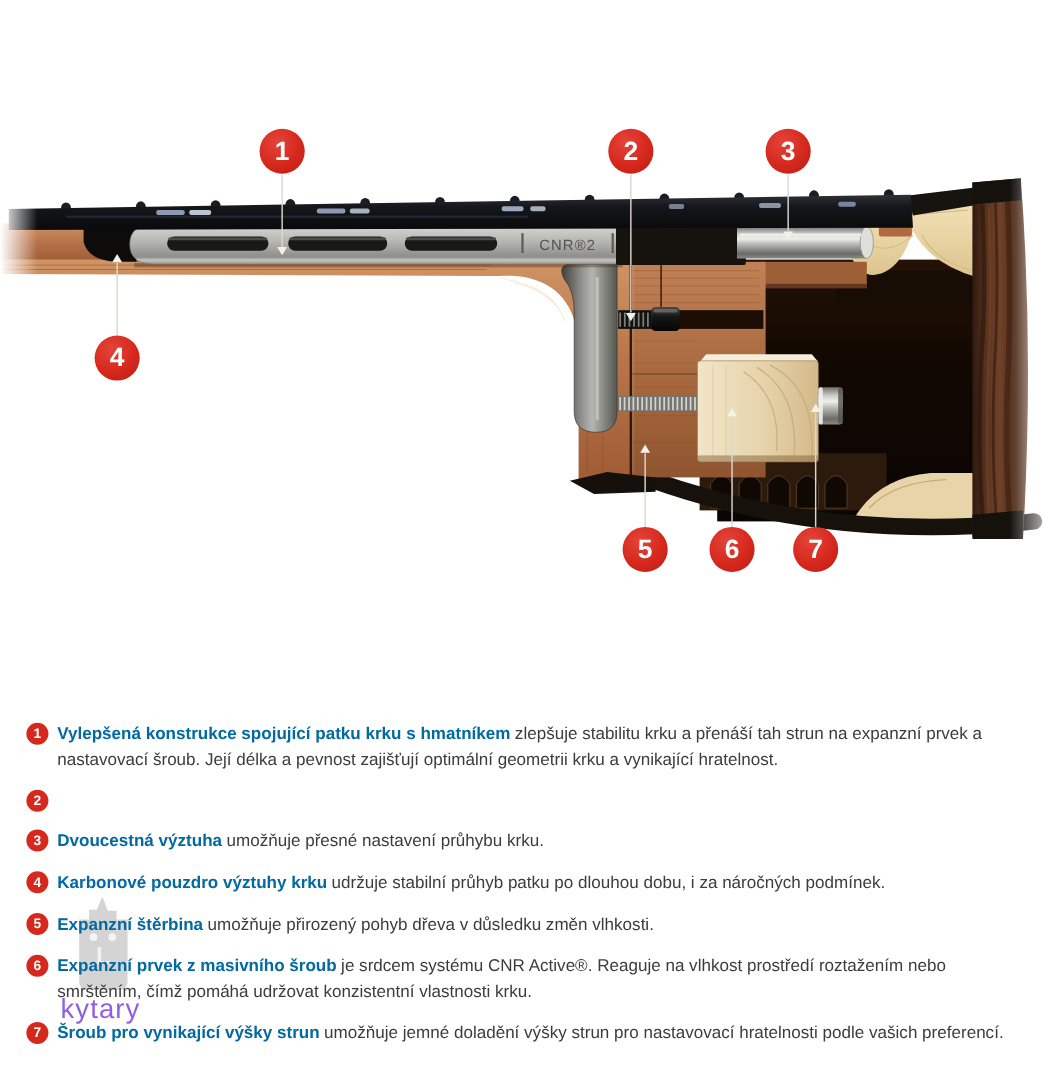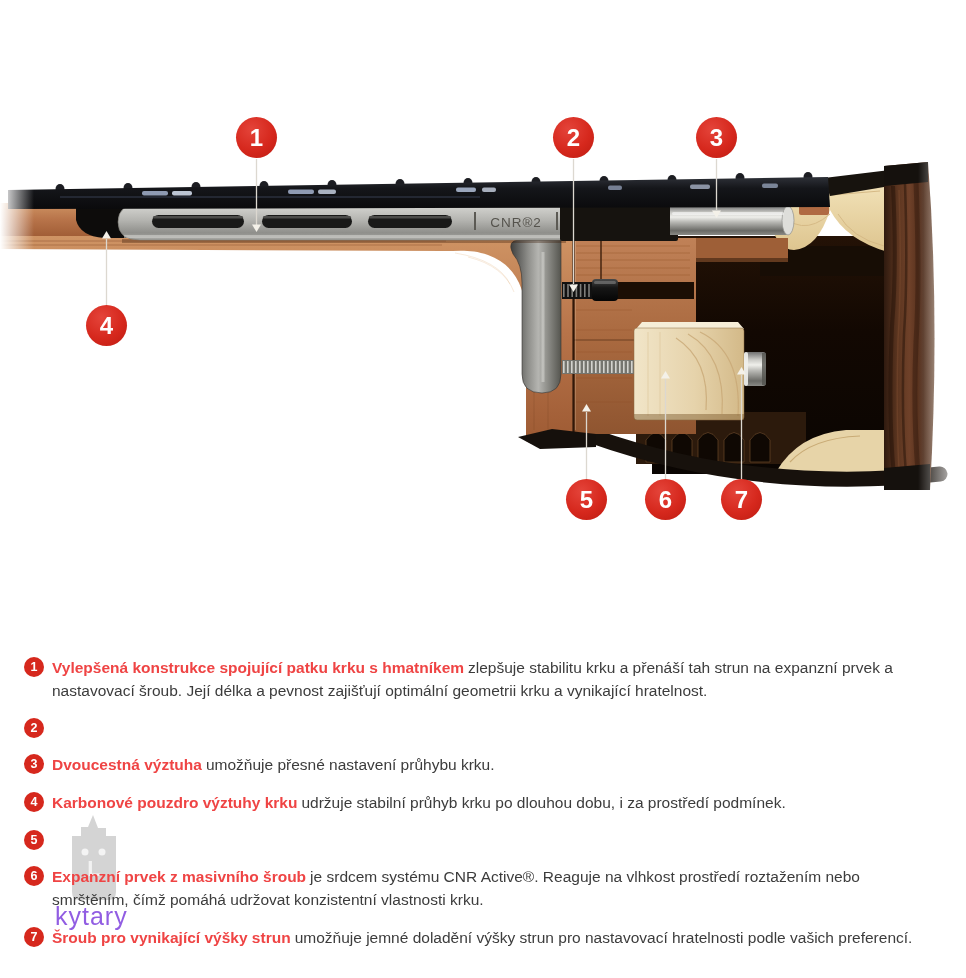--- a/index.html
+++ b/index.html
@@ -12,21 +12,21 @@
            color:#fff;font-weight:bold;font-size:24px;line-height:41px;text-align:center;
            z-index:3;}
   
   .legend{position:absolute;left:24px;top:656px;width:916px;z-index:2;}
   .legend-item{display:flex;align-items:flex-start;margin-bottom:15px;
                font-size:15.5px;line-height:23px;color:#3c3c3c;}
   .badge{flex:0 0 auto;width:20px;height:20px;border-radius:50%;background:#d6281d;
          color:#fff;font-size:12.5px;font-weight:bold;line-height:20px;text-align:center;
          margin-right:8px;margin-top:1px;}
   .legend-text{margin:0;}
-  .lead{font-weight:bold;color:#ef4444;margin-right:4px;}
+  .lead{font-weight:bold;color:#0369a1;margin-right:4px;}
   
   .watermark{position:absolute;left:55px;top:814px;width:150px;z-index:1;}
   .wm-logo{margin-left:13px;}
   .wm-text{font-size:25px;letter-spacing:1px;color:#6d28d9;opacity:.75;margin-top:-4px;}
 </style>
 </head>
 <body>
 
 <div id="page">
 
@@ -288,24 +288,25 @@
     </div>
     <div class="legend-item">
       <span class="badge">2</span>
     </div>
     <div class="legend-item">
       <span class="badge">3</span>
       <p class="legend-text"><b class="lead">Dvoucestná výztuha</b><span>umožňuje přesné nastavení průhybu krku.</span></p>
     </div>
     <div class="legend-item">
       <span class="badge">4</span>
-      <p class="legend-text"><b class="lead">Karbonové pouzdro výztuhy krku</b><span>udržuje stabilní průhyb krku po dlouhou dobu, i za prostředí podmínek.</span></p>
+      <p class="legend-text"><b class="lead">Karbonové pouzdro výztuhy krku</b><span>udržuje stabilní průhyb patku po dlouhou dobu, i za náročných podmínek.</span></p>
     </div>
     <div class="legend-item">
       <span class="badge">5</span>
+      <p class="legend-text"><b class="lead">Expanzní štěrbina</b><span>umožňuje přirozený pohyb dřeva v důsledku změn vlhkosti.</span></p>
     </div>
     <div class="legend-item">
       <span class="badge">6</span>
       <p class="legend-text"><b class="lead">Expanzní prvek z masivního šroub</b><span>je srdcem systému CNR Active®. Reaguje na vlhkost prostředí roztažením nebo smrštěním, čímž pomáhá udržovat konzistentní vlastnosti krku.</span></p>
     </div>
     <div class="legend-item">
       <span class="badge">7</span>
       <p class="legend-text"><b class="lead">Šroub pro vynikající výšky strun</b><span>umožňuje jemné doladění výšky strun pro nastavovací hratelnosti podle vašich preferencí.</span></p>
     </div>
   </div>

